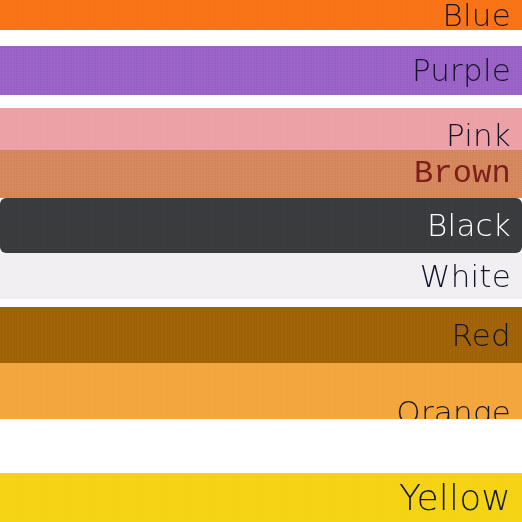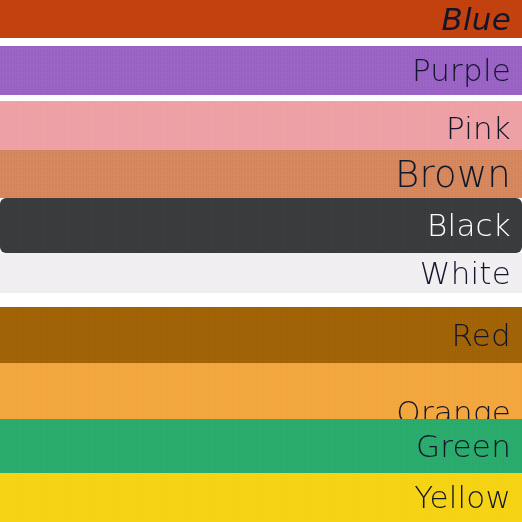--- a/index.html
+++ b/index.html
@@ -58,43 +58,40 @@
     line-height: 1;
     letter-spacing: 0.2px;
     white-space: nowrap;
     -webkit-font-smoothing: antialiased;
   }
 </style>
 </head>
 <body>
 
 <div id="swatch-sheet" style="width: 522px; height: 522px; background: rgb(255, 255, 255);">
-    <div class="color-band" style="top: 0px; height: 38px; background: #c2410c; font-style: italic;">
+    <div class="color-band" style="top: 0px; height: 30px; background: #f97316;">
       <span class="band-label" style="color: rgb(19, 22, 43); font-size: 31px;">Blue</span>
     </div>
     <div class="color-band" style="top: 46px; height: 49px; background: rgb(154, 98, 198);">
       <span class="band-label" style="color: rgb(19, 22, 43); font-size: 31px;">Purple</span>
     </div>
-    <div class="color-band" style="top: 101px; height: 55px; background: rgb(237, 161, 166);">
+    <div class="color-band" style="top: 108px; height: 55px; background: rgb(237, 161, 166);">
       <span class="band-label" style="color: rgb(19, 22, 43); font-size: 31px;">Pink</span>
     </div>
     <div class="color-band" style="top: 150px; height: 48px; background: rgb(212, 135, 92);">
-      <span class="band-label" style="color: #0f172a; font-size: 37px;">Brown</span>
+      <span class="band-label" style="color: #7f1d1d; font-size: 32px; font-family: Liberation Mono, monospace;">Brown</span>
     </div>
     <div class="color-band" style="top: 198px; height: 55px; background: rgb(58, 59, 61); border-radius: 6px;">
       <span class="band-label" style="color: rgb(253, 253, 253); font-size: 31px;">Black</span>
     </div>
-    <div class="color-band" style="top: 253px; height: 40px; background: rgb(241, 239, 241);">
+    <div class="color-band" style="top: 253px; height: 46px; background: rgb(241, 239, 241);">
       <span class="band-label" style="color: rgb(19, 22, 43); font-size: 31px;">White</span>
     </div>
     <div class="color-band" style="top: 307px; height: 56px; background: #a16207;">
       <span class="band-label" style="color: rgb(19, 22, 43); font-size: 31px;">Red</span>
     </div>
     <div class="color-band" style="top: 363px; height: 56px; background: rgb(244, 166, 62);">
       <span class="band-label" style="color: rgb(19, 22, 43); font-size: 31px; margin-top: 43px;">Orange</span>
     </div>
-    <div class="color-band" style="top: 419px; height: 54px; background: rgb(42, 171, 107);">
-      <span class="band-label" style="color: rgb(19, 22, 43); font-size: 31px;">Green</span>
-    </div>
     <div class="color-band" style="top: 473px; height: 49px; background: rgb(245, 212, 19);">
-      <span class="band-label" style="color: rgb(19, 22, 43); font-size: 31px;">Yellow</span>
+      <span class="band-label" style="color: rgb(19, 22, 43); font-size: 36px;">Yellow</span>
     </div>
   </div>
 
 </body></html>

